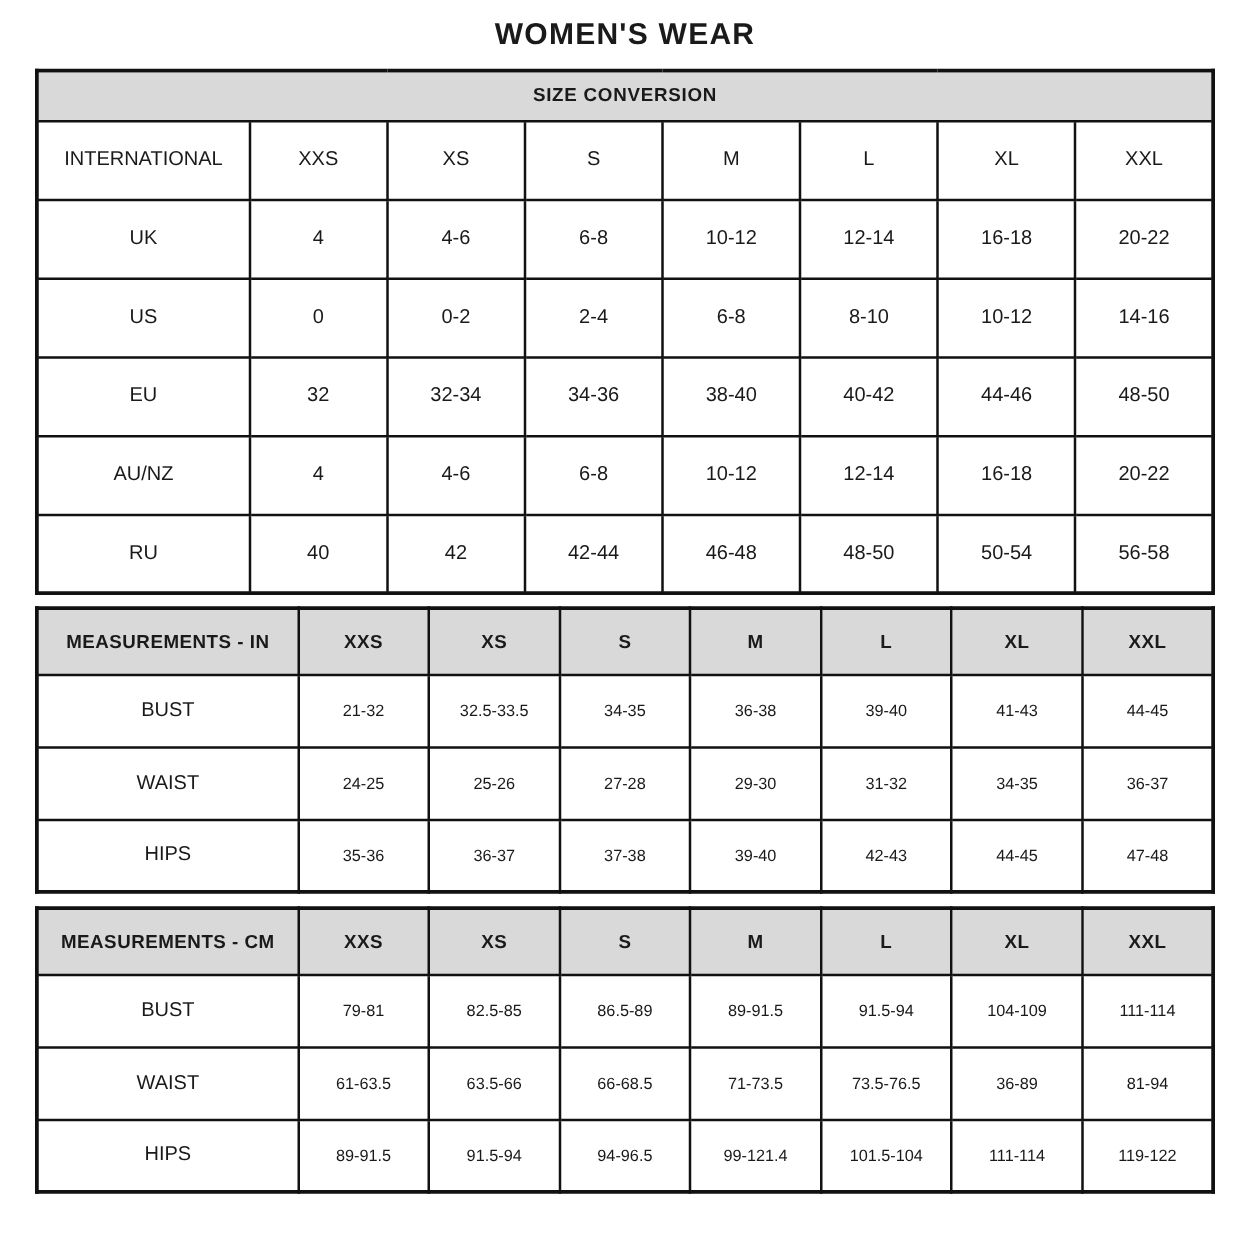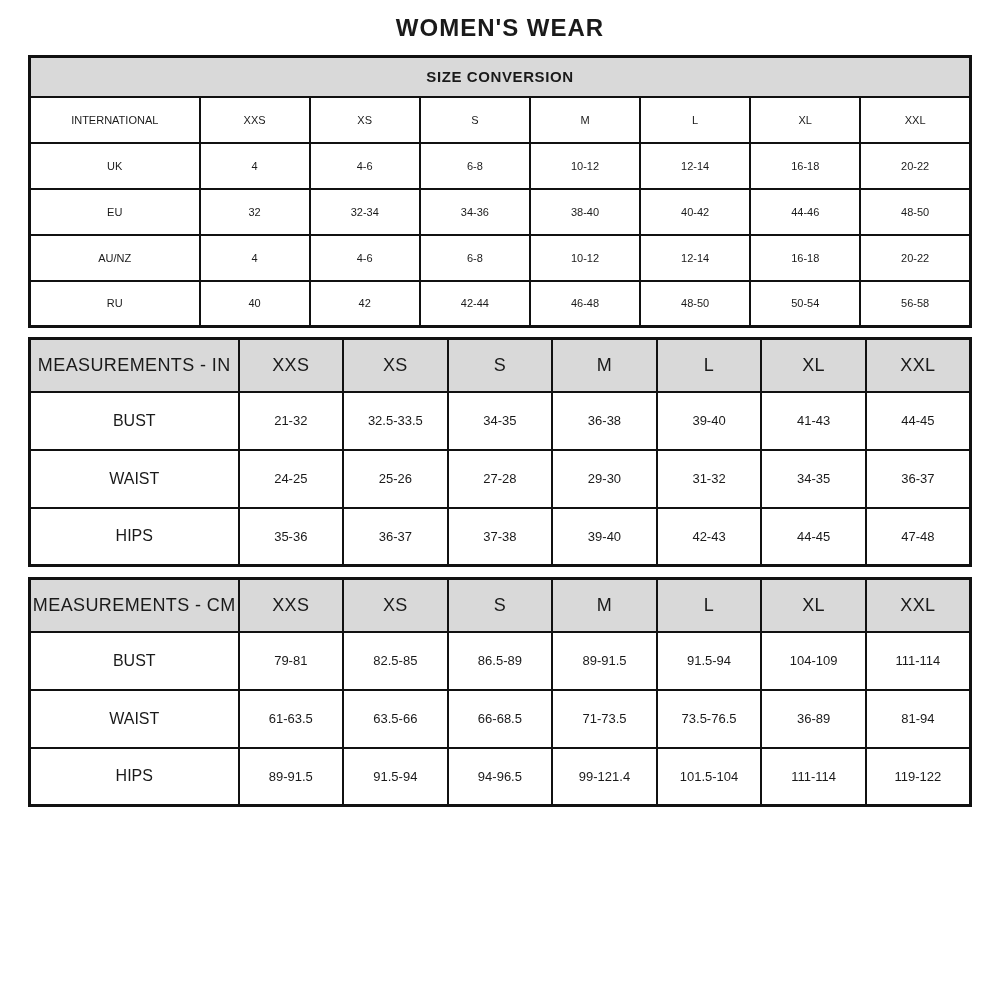--- a/index.html
+++ b/index.html
@@ -37,30 +37,30 @@
   }
   
   .t1 { margin-bottom: 9px; }
   .t1 .caption-cell {
     height: 40px;
     background: #d9d9d9;
     font-weight: 700;
     font-size: 15px;
     letter-spacing: 0.6px;
   }
-  .t1 tbody td { height: 46px; font-size: 11px; font-weight: 400; }
+  .t1 tbody td { height: 63px; font-size: 16px; font-weight: 400; }
   .t1 col.label-col { width: 170px; }
   
   .tm { margin-bottom: 10px; }
   .tm col.label-col { width: 209px; }
   .tm thead th {
     height: 53px;
     background: #d9d9d9;
-    font-weight: 400;
-    font-size: 18px;
+    font-weight: 700;
+    font-size: 15px;
     letter-spacing: 0.4px;
   }
   .tm tbody td { height: 58px; }
   .tm tbody td.row-label { font-size: 16px; font-weight: 400; }
   .tm tbody td.val { font-size: 13px; font-weight: 400; text-align: center; }
 </style>
 </head>
 <body>
 
 <div class="page">
@@ -96,20 +96,30 @@
         </tr>
         <tr>
           <td class="row-label">UK</td>
           <td class="val">4</td>
           <td class="val">4-6</td>
           <td class="val">6-8</td>
           <td class="val">10-12</td>
           <td class="val">12-14</td>
           <td class="val">16-18</td>
           <td class="val">20-22</td>
+        </tr>
+        <tr>
+          <td class="row-label">US</td>
+          <td class="val">0</td>
+          <td class="val">0-2</td>
+          <td class="val">2-4</td>
+          <td class="val">6-8</td>
+          <td class="val">8-10</td>
+          <td class="val">10-12</td>
+          <td class="val">14-16</td>
         </tr>
         <tr>
           <td class="row-label">EU</td>
           <td class="val">32</td>
           <td class="val">32-34</td>
           <td class="val">34-36</td>
           <td class="val">38-40</td>
           <td class="val">40-42</td>
           <td class="val">44-46</td>
           <td class="val">48-50</td>

